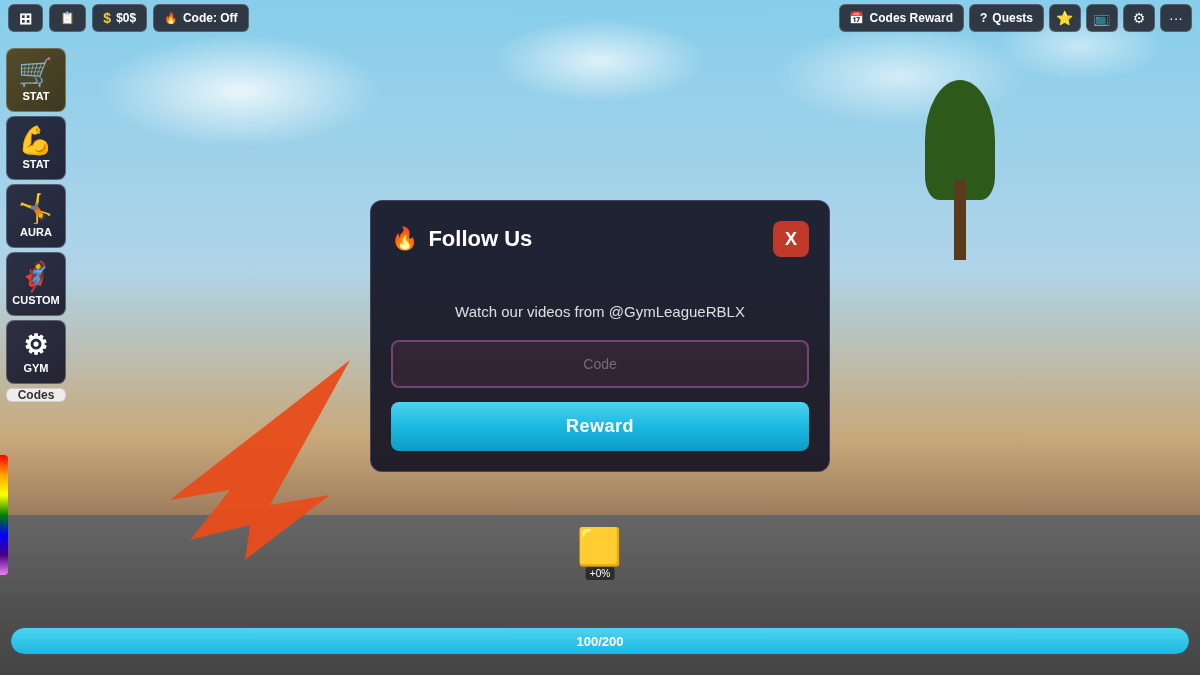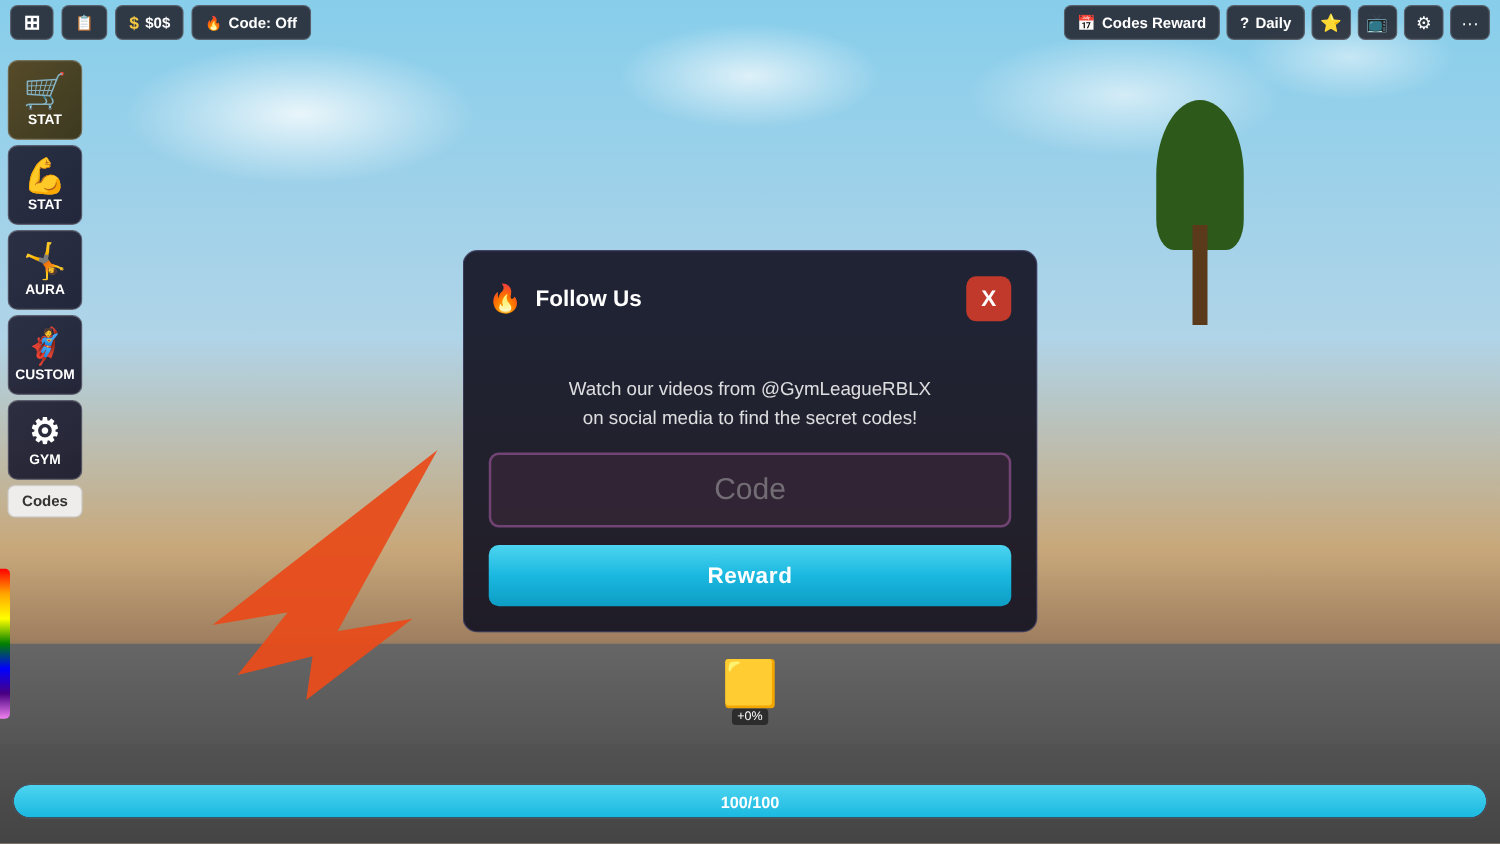--- a/index.html
+++ b/index.html
@@ -195,21 +195,21 @@
     }
 
     .sidebar-btn.shop { background: linear-gradient(135deg, rgba(80,60,20,0.9), rgba(50,40,10,0.9)); }
     .sidebar-btn.aura { background: linear-gradient(135deg, rgba(30,30,50,0.9), rgba(20,20,40,0.9)); }
     .sidebar-btn.stat { background: linear-gradient(135deg, rgba(30,30,50,0.9), rgba(20,20,40,0.9)); }
     .sidebar-btn.custom { background: linear-gradient(135deg, rgba(30,30,50,0.9), rgba(20,20,40,0.9)); }
     .sidebar-btn.gym { background: linear-gradient(135deg, rgba(30,30,50,0.9), rgba(20,20,40,0.9)); }
 
     .codes-btn {
       width: 60px;
-      height: 26px;
+      height: 14px;
       background: rgba(240,240,240,0.95);
       border: 1px solid rgba(200,200,200,0.8);
       border-radius: 6px;
       display: flex;
       align-items: center;
       justify-content: center;
       cursor: pointer;
       color: #333;
       font-size: 12px;
       font-weight: bold;
@@ -246,21 +246,21 @@
     }
 
     .modal-title-row {
       display: flex;
       align-items: center;
       gap: 10px;
     }
 
     .modal-title {
       color: white;
-      font-size: 18px;
+      font-size: 22px;
       font-weight: bold;
     }
 
     .modal-close {
       width: 36px;
       height: 36px;
       background: #c0392b;
       border: none;
       border-radius: 8px;
       color: white;
@@ -284,21 +284,21 @@
       margin-bottom: 16px;
     }
 
     .code-input {
       width: 100%;
       padding: 14px 16px;
       background: rgba(60, 40, 60, 0.6);
       border: 2px solid rgba(180, 100, 180, 0.5);
       border-radius: 8px;
       color: rgba(180,180,180,0.7);
-      font-size: 24px;
+      font-size: 14px;
       text-align: center;
       margin-bottom: 14px;
       outline: none;
     }
 
     .code-input::placeholder {
       color: rgba(180,180,180,0.5);
     }
 
     .submit-btn {
@@ -445,21 +445,21 @@
     </div>
   </div>
 
   <div class="top-bar-right">
     <div class="daily-reward-btn">
       <span>📅</span>
       <span>Codes Reward</span>
     </div>
     <div class="quests-btn">
       <span>?</span>
-      <span>Daily</span>
+      <span>Quests</span>
     </div>
     <div class="top-icon-btn">
       <span>⭐</span>
     </div>
     <div class="top-icon-btn">
       <span>📺</span>
     </div>
     <div class="top-icon-btn">
       <span>⚙</span>
     </div>
@@ -503,31 +503,30 @@
   <div class="modal-header">
     <div class="modal-title-row">
       <span class="flame-icon">🔥</span>
       <span class="modal-title">Follow Us</span>
     </div>
     <button class="modal-close">X</button>
   </div>
   <div class="modal-body">
     <p class="modal-desc">
       <span>Watch our videos from @GymLeagueRBLX</span><br>
-      <span>on social media to find the secret codes!</span>
     </p>
     <input type="text" class="code-input" placeholder="Code" style="">
     <button class="submit-btn">Reward</button>
   </div>
 </div>
 
 <div class="character">
   <div class="char-sprite">🟨</div>
   <div class="char-label">+0%</div>
 </div>
 
 <div class="progress-bar-container">
   <div class="progress-bar-bg">
     <div class="progress-bar-fill" style="width:100%;">
-      <span>100/100</span>
+      <span>100/200</span>
     </div>
   </div>
 </div>
 
 </body></html>

